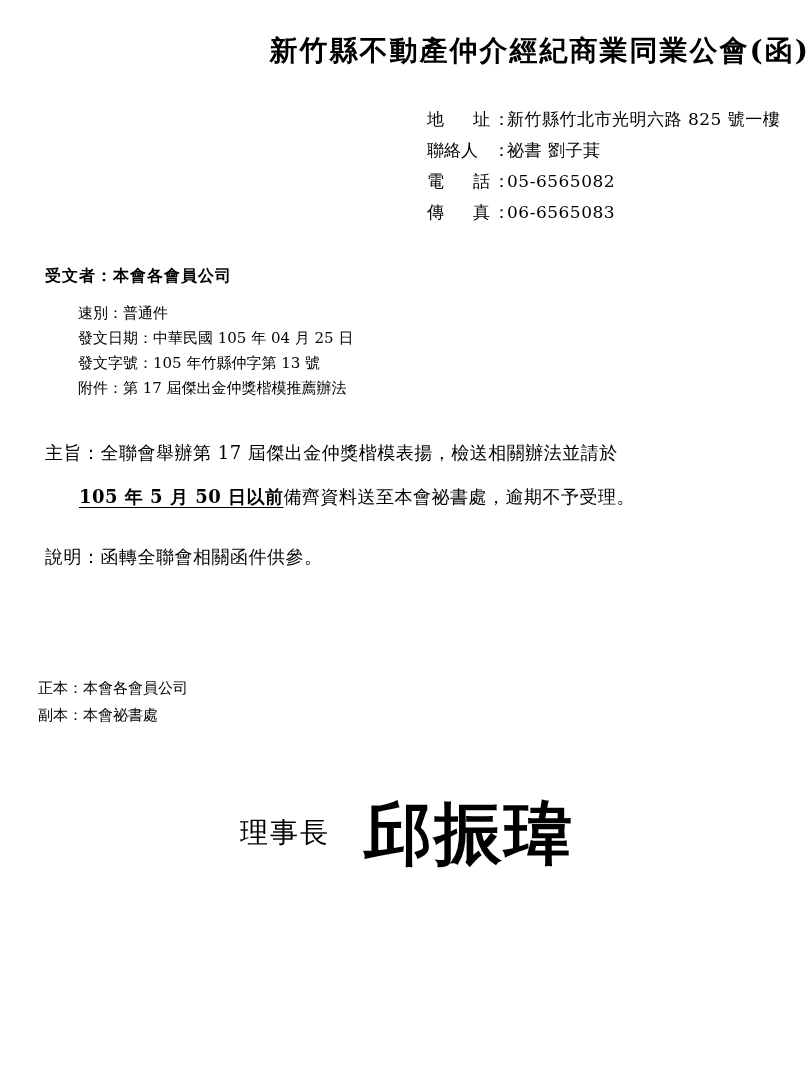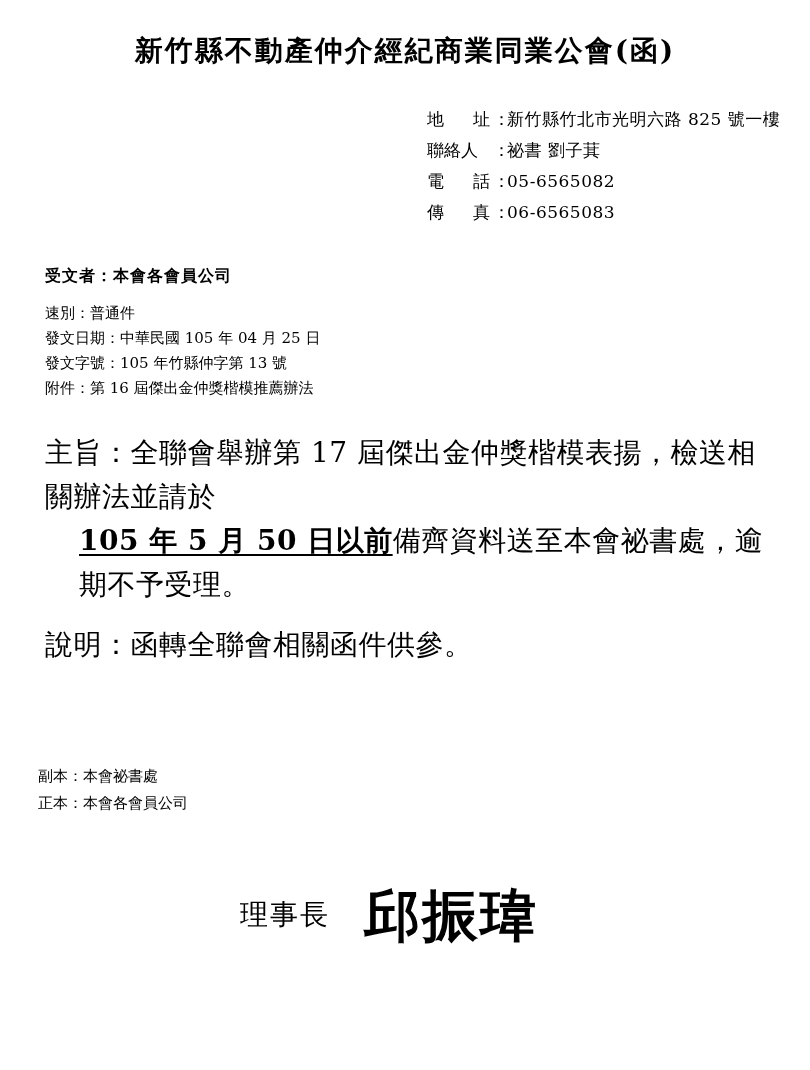--- a/index.html
+++ b/index.html
@@ -18,21 +18,21 @@
 
   .page {
     position: relative;
     width: 810px;
     height: 1070px;
     box-sizing: border-box;
   }
 
   
   .doc-title {
-    text-align: center;
+    text-align: right;
     font-size: 28px;
     font-weight: bold;
     letter-spacing: 2px;
     margin-top: 32px;
     font-family: "DejaVu Serif", "Liberation Serif", serif;
   }
 
   
   .contact-block {
     margin-top: 34px;
@@ -72,28 +72,29 @@
 
   
   .meta-block {
     margin-top: 14px;
     margin-left: 45px;
     font-size: 15px;
     line-height: 25px;
   }
   .meta-row {
     white-space: nowrap;
+    margin-left: 33px;
   }
 
   
   .body-block {
     margin-top: 30px;
     margin-left: 45px;
     margin-right: 36px;
-    font-size: 28px;
+    font-size: 18px;
     line-height: 44px;
     letter-spacing: 0.5px;
   }
   .body-para {
     text-indent: 0;
   }
   .body-cont {
     margin-left: 34px;
   }
   .underline-bold {
@@ -119,21 +120,21 @@
     margin-left: 240px;
     display: flex;
     align-items: center;
   }
   .sign-label {
     font-size: 28px;
     letter-spacing: 2px;
     font-weight: 500;
   }
   .sign-name {
-    font-size: 56px;
+    font-size: 68px;
     font-weight: bold;
     margin-left: 34px;
     letter-spacing: 2px;
     line-height: 1;
     font-family: "DejaVu Serif", "Liberation Serif", serif;
     text-align: center;
   }
 </style>
 </head>
 <body>
@@ -156,32 +157,32 @@
       <span class="contact-label">傳　真</span><span class="contact-sep">：</span><span class="contact-value">06-6565083</span>
     </div>
   </div>
 
   <div class="recipient">受文者：本會各會員公司</div>
 
   <div class="meta-block">
     <div class="meta-row">速別：普通件</div>
     <div class="meta-row">發文日期：中華民國 105 年 04 月 25 日</div>
     <div class="meta-row">發文字號：105 年竹縣仲字第 13 號</div>
-    <div class="meta-row">附件：第 16 屆傑出金仲獎楷模推薦辦法</div>
+    <div class="meta-row">附件：第 17 屆傑出金仲獎楷模推薦辦法</div>
   </div>
 
   <div class="body-block">
     <div class="body-para">主旨：全聯會舉辦第 17 屆傑出金仲獎楷模表揚，檢送相關辦法並請於</div>
     <div class="body-cont"><span class="underline-bold">105 年 5 月 50 日以前</span><span>備齊資料送至本會祕書處，逾期不予受理。</span></div>
     <div class="explain">說明：函轉全聯會相關函件供參。</div>
   </div>
 
   <div class="copies-block">
+    <div>正本：本會各會員公司</div>
     <div>副本：本會祕書處</div>
-    <div>正本：本會各會員公司</div>
   </div>
 
   <div class="signature">
     <span class="sign-label">理事長</span>
     <span class="sign-name">邱振瑋</span>
   </div>
 
 </div>
 
 </body></html>

